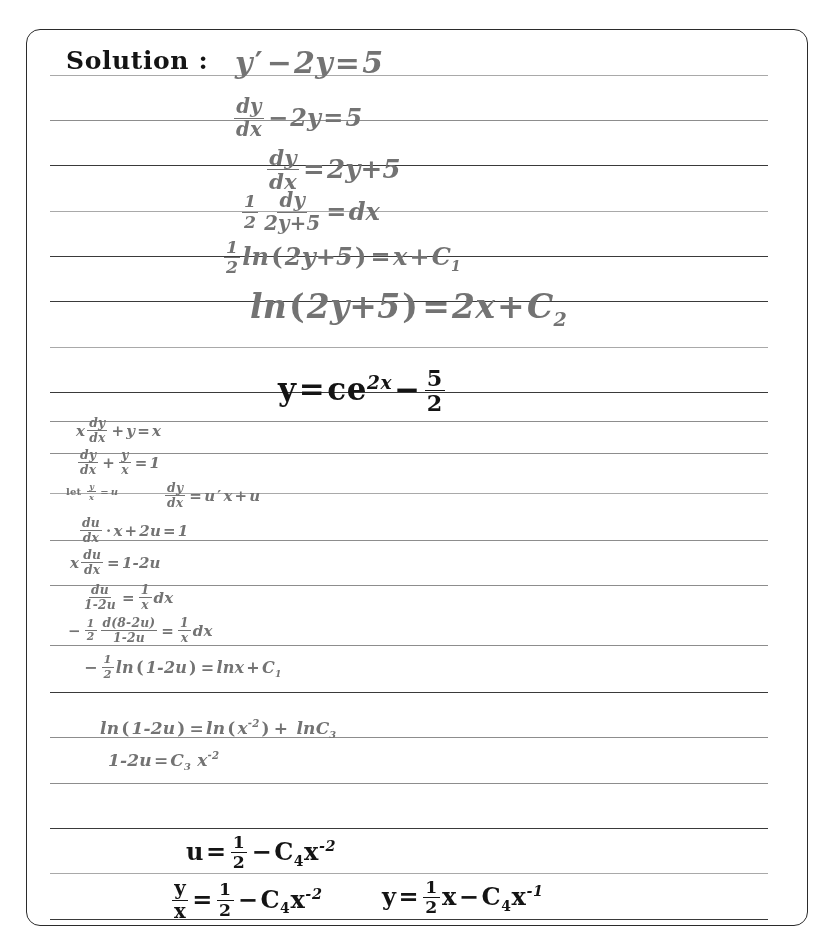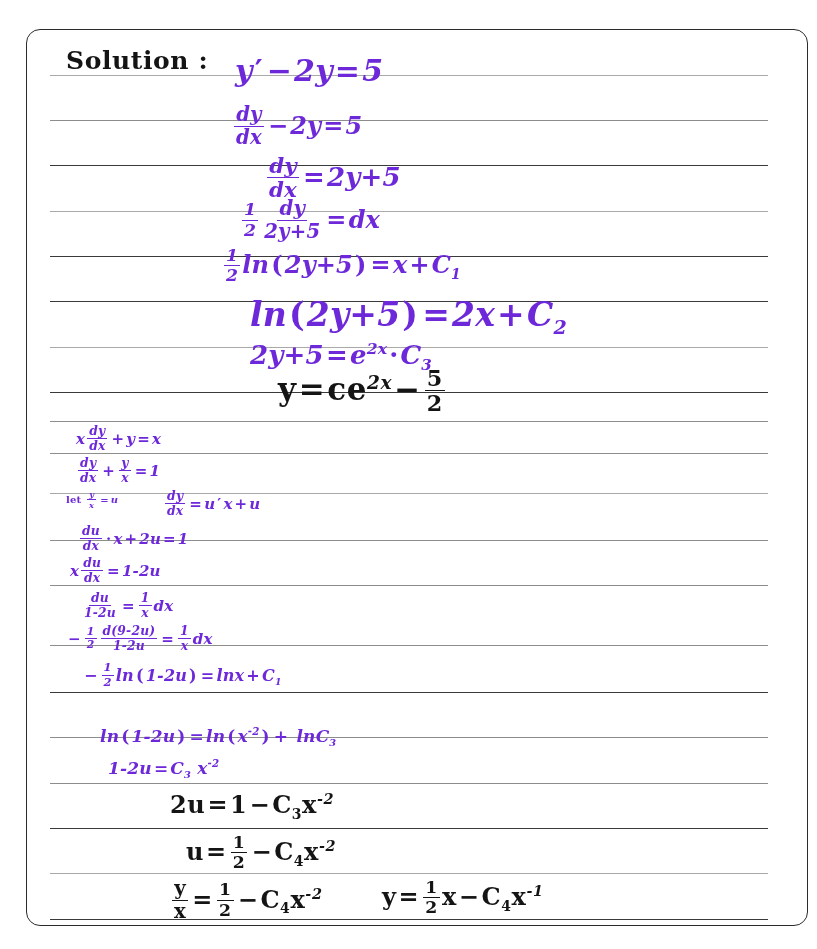--- a/index.html
+++ b/index.html
@@ -54,21 +54,21 @@
     width: 790px;
     height: 949px;
   }
   .eq {
     position: absolute;
     white-space: nowrap;
     font-family: "DejaVu Serif", serif;
     line-height: 1;
     transform-origin: left center;
   }
-  .red { color: #6d28d9; margin-top: 8px; }
+  .red { color: #737373; }
   .blk { color: #141414; }
 
   
   .hand {
     font-style: italic;
     font-weight: 700;
     letter-spacing: 0.2px;
   }
   .hand-blk {
     font-weight: 600;
@@ -185,23 +185,20 @@
       <span class="frac small">
           <span class="num">1</span>
           <span class="den">2</span>
         </span><span>ln</span><span class="op">(</span><span>2y+5</span><span class="op">)</span><span class="op">=</span><span>x</span><span class="op">+</span><span>C</span><sub class="sbs">1</sub>
     </div>
 
     <div class="eq red hand" style="left:250px; top:290px; font-size:33px;">
       <span>ln</span><span class="op">(</span><span>2y+5</span><span class="op">)</span><span class="op">=</span><span>2x</span><span class="op">+</span><span>C</span><sub class="sbs">2</sub>
     </div>
 
-    <div class="eq red hand" style="left:250px; top:333px; font-size:26px;">
-      <span>2y+5</span><span class="op">=</span><span>e</span><sup class="exp">2x</sup><span class="op">·</span><span>C</span><sub class="sbs">3</sub>
-    </div>
 
     <div class="eq blk hand-blk" style="left:278px; top:368px; font-size:31px;">
       <span>y</span><span class="op">=</span><span>c</span><span>e</span><sup class="exp">2x</sup><span class="op">−</span><span class="frac small">
           <span class="num">5</span>
           <span class="den">2</span>
         </span>
     </div>
 
     <div class="eq red hand" style="left:76px; top:418px; font-size:15px;">
       <span>x</span><span class="frac">
@@ -256,21 +253,21 @@
           <span class="num">1</span>
           <span class="den">x</span>
         </span><span>dx</span>
     </div>
 
     <div class="eq red hand" style="left:66px; top:618px; font-size:15px;">
       <span class="op">−</span><span class="frac small">
           <span class="num">1</span>
           <span class="den">2</span>
         </span><span class="frac">
-          <span class="num">d(9-2u)</span>
+          <span class="num">d(8-2u)</span>
           <span class="den">1-2u</span>
         </span><span class="op">=</span><span class="frac">
           <span class="num">1</span>
           <span class="den">x</span>
         </span><span>dx</span>
     </div>
 
     <div class="eq red hand" style="left:82px; top:655px; font-size:16px;">
       <span class="op">−</span><span class="frac small">
           <span class="num">1</span>
@@ -280,23 +277,20 @@
 
 
     <div class="eq red hand" style="left:100px; top:718px; font-size:17px;">
       <span>ln</span><span class="op">(</span><span>1-2u</span><span class="op">)</span><span class="op">=</span><span>ln</span><span class="op">(</span><span>x</span><sup class="exp">-2</sup><span class="op">)</span><span class="op">+</span><span>&nbsp;</span><span>ln</span><span>C</span><sub class="sbs">3</sub>
     </div>
 
     <div class="eq red hand" style="left:108px; top:750px; font-size:17px;">
       <span>1-2u</span><span class="op">=</span><span>C</span><sub class="sbs">3</sub><span>&nbsp;</span><span>x</span><sup class="exp">-2</sup>
     </div>
 
-    <div class="eq blk hand-blk" style="left:170px; top:792px; font-size:24px;">
-      <span>2</span><span>u</span><span class="op">=</span><span>1</span><span class="op">−</span><span>C</span><sub class="sbs">3</sub><span>x</span><sup class="exp">-2</sup>
-    </div>
 
     <div class="eq blk hand-blk" style="left:186px; top:835px; font-size:24px;">
       <span>u</span><span class="op">=</span><span class="frac small">
           <span class="num">1</span>
           <span class="den">2</span>
         </span><span class="op">−</span><span>C</span><sub class="sbs">4</sub><span>x</span><sup class="exp">-2</sup>
     </div>
 
     <div class="eq blk hand-blk" style="left:170px; top:880px; font-size:24px;">
       <span class="frac">

